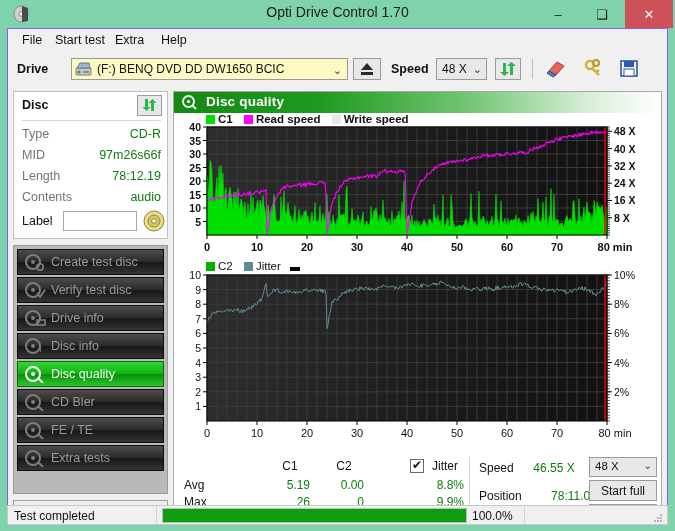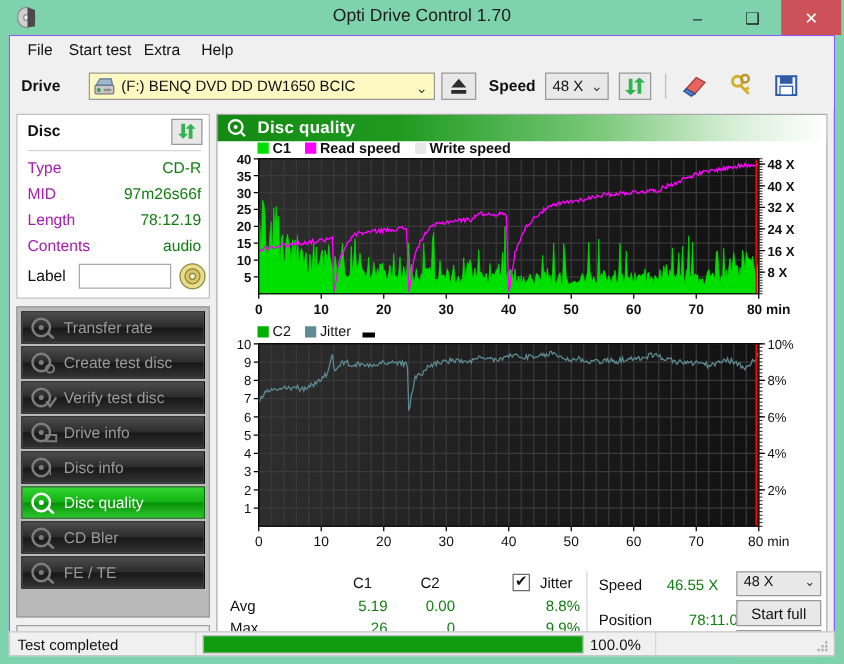--- a/index.html
+++ b/index.html
@@ -102,21 +102,21 @@
     position: absolute; left: 0; top: 0; width: 155px; height: 148px;
     background: #fff; border: 1px solid #c0c0c0;
   }
   #disc-panel .hdr { position: absolute; left: 8px; top: 6px; font-size: 12.5px; font-weight: bold; color: #111; }
   #disc-refresh {
     position: absolute; right: 5px; top: 3px; width: 25px; height: 21px;
     background: #e8e8e8; border: 1px solid #9a9a9a;
   }
   #disc-panel .rule { position: absolute; left: 8px; top: 28px; width: 139px; height: 1px; background: #d5d5d5; }
   .drow { position: absolute; left: 8px; width: 139px; height: 17px; font-size: 12.5px; }
-  .drow .k { position: absolute; left: 0; top: 0; color: #a21caf; }
+  .drow .k { position: absolute; left: 0; top: 0; color: #737373; }
   .drow .v { position: absolute; right: 0; top: 0; color: #107c10; }
   #lbl-row { position: absolute; left: 8px; top: 119px; width: 139px; height: 22px; }
   #lbl-row .k { position: absolute; left: 0; top: 3px; font-size: 12.5px; color: #111; }
   #label-input {
     position: absolute; left: 41px; top: 0; width: 74px; height: 20px;
     background: #fff; border: 1px solid #a8a8a8;
   }
   #label-cd { position: absolute; left: 121px; top: -1px; width: 22px; height: 22px; }
 
   
@@ -339,30 +339,20 @@
           </span>
         </div>
       </div>
 
       <div id="testlist">
         <div class="testbtn">
           <span class="ticon">
             <svg width="22" height="18" viewBox="0 0 22 18">
                 <circle cx="9" cy="9" r="7" fill="none" stroke="#7d7d7d" stroke-width="2"></circle>
                 <circle cx="9" cy="9" r="2" fill="#7d7d7d"></circle>
-                <path d="M14 13 l5 5" stroke="#7d7d7d" stroke-width="2"></path>
-              </svg>
-          </span>
-          <span class="tlabel">Transfer rate</span>
-        </div>
-        <div class="testbtn">
-          <span class="ticon">
-            <svg width="22" height="18" viewBox="0 0 22 18">
-                <circle cx="9" cy="9" r="7" fill="none" stroke="#7d7d7d" stroke-width="2"></circle>
-                <circle cx="9" cy="9" r="2" fill="#7d7d7d"></circle>
                 <circle cx="16" cy="14" r="3.2" fill="none" stroke="#7d7d7d" stroke-width="1.6"></circle>
               </svg>
           </span>
           <span class="tlabel">Create test disc</span>
         </div>
         <div class="testbtn">
           <span class="ticon">
             <svg width="22" height="18" viewBox="0 0 22 18">
                 <circle cx="9" cy="9" r="7" fill="none" stroke="#7d7d7d" stroke-width="2"></circle>
                 <circle cx="9" cy="9" r="2" fill="#7d7d7d"></circle>
@@ -413,20 +403,30 @@
         </div>
         <div class="testbtn">
           <span class="ticon">
             <svg width="22" height="18" viewBox="0 0 22 18">
                 <circle cx="9" cy="9" r="7" fill="none" stroke="#7d7d7d" stroke-width="2"></circle>
                 <circle cx="9" cy="9" r="2" fill="#7d7d7d"></circle>
                 <path d="M14 13 l5 5" stroke="#7d7d7d" stroke-width="2"></path>
               </svg>
           </span>
           <span class="tlabel">FE / TE</span>
+        </div>
+        <div class="testbtn">
+          <span class="ticon">
+            <svg width="22" height="18" viewBox="0 0 22 18">
+                <circle cx="9" cy="9" r="7" fill="none" stroke="#7d7d7d" stroke-width="2"></circle>
+                <circle cx="9" cy="9" r="2" fill="#7d7d7d"></circle>
+                <path d="M14 13 l5 5" stroke="#7d7d7d" stroke-width="2"></path>
+              </svg>
+          </span>
+          <span class="tlabel">Extra tests</span>
         </div>
       </div>
 
       <div id="status-window-btn">Status window &gt; &gt;</div>
     </div>
 
     <div id="rightpanel">
 
       <div id="dq-header">
         <span class="hicon">

